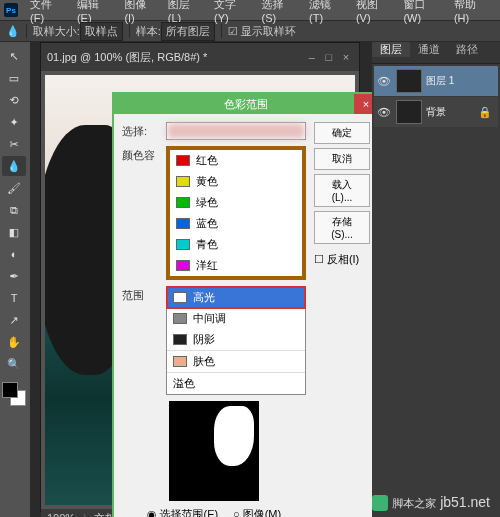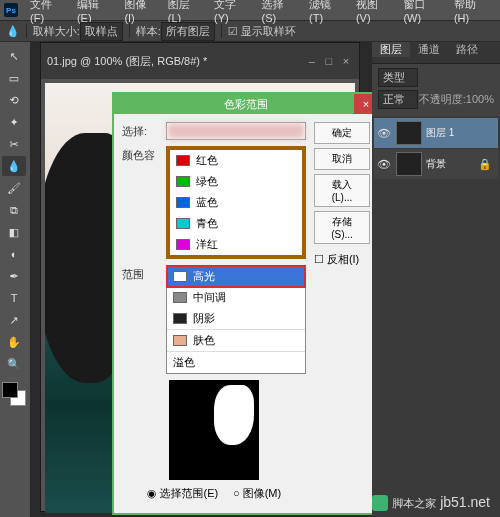--- a/index.html
+++ b/index.html
@@ -11,21 +11,21 @@
 .optbar .sep{width:1px;height:14px;background:#2a2a2a;margin:0 6px}
 .workspace{display:flex;height:475px}
 .toolbar{width:30px;background:#535353;padding:4px 2px;display:flex;flex-direction:column;gap:2px}
 .tool{width:24px;height:20px;display:flex;align-items:center;justify-content:center;color:#ddd;border-radius:2px}
 .tool.active{background:#3a3a3a}
 .swatch{margin-top:6px;width:24px;height:24px;position:relative}
 .swatch .fg{width:16px;height:16px;background:#000;border:1px solid #888;position:absolute;top:0;left:0}
 .swatch .bg{width:16px;height:16px;background:#fff;border:1px solid #888;position:absolute;bottom:0;right:0}
 .center{flex:1;position:relative;background:#2a2a2a;overflow:hidden}
 .docwin{position:absolute;left:10px;top:0;width:320px;height:470px;background:#535353;border:1px solid #1a1a1a}
-.doc-title{height:36px;background:#3a3a3a;color:#ddd;display:flex;align-items:center;padding:0 6px;justify-content:space-between}
+.doc-title{height:28px;background:#3a3a3a;color:#ddd;display:flex;align-items:center;padding:0 6px;justify-content:space-between}
 .winbtns span{display:inline-block;width:14px;text-align:center;color:#aaa}
 .canvas{height:430px;background:#fff;margin:4px;position:relative;overflow:hidden}
 .photo{position:absolute;inset:0;background:linear-gradient(180deg,#f5f0ec 0%,#e8dfd6 25%,#1a4d4a 55%,#0d3330 75%,#1a4d4a 100%)}
 .hair{position:absolute;left:-10px;top:50px;width:100px;height:250px;background:#1a1a1a;border-radius:50% 30% 40% 50%}
 .leg{position:absolute;right:30px;bottom:40px;width:60px;height:180px;background:#e8c4b0;border-radius:30px;transform:rotate(15deg)}
 .status{height:18px;background:#3a3a3a;color:#ccc;display:flex;align-items:center;padding:0 6px;font-size:10px}
 .status .sep2{margin:0 8px;color:#666}
 .rightpanel{width:128px;background:#424242;display:flex;flex-direction:column}
 .panel-tabs{height:22px;background:#353535;display:flex;align-items:flex-start;color:#bbb;border-bottom:1px solid #222}
 .panel-tabs span{padding:0 8px}
@@ -154,20 +154,24 @@
           </div>
           <div class="field-row">
             <div class="field-label">颜色容</div>
             <div class="dropdown" style="border:none">
               <div class="dd-list" style="border:4px solid #a16207">
                 <div class="dd-item">
                     <span class="sw" style="background:#d00"></span>
                     <span>红色</span>
                   </div>
                 <div class="dd-item">
+                    <span class="sw" style="background:#dd0"></span>
+                    <span>黄色</span>
+                  </div>
+                <div class="dd-item">
                     <span class="sw" style="background:#0b0"></span>
                     <span>绿色</span>
                   </div>
                 <div class="dd-item">
                     <span class="sw" style="background:#06d"></span>
                     <span>蓝色</span>
                   </div>
                 <div class="dd-item">
                     <span class="sw" style="background:#0cc"></span>
                     <span>青色</span>
@@ -227,29 +231,20 @@
       </div>
     </div>
   </div>
 
   <div class="rightpanel">
     <div class="panel-tabs">
       <span class="active">图层</span>
       <span>通道</span>
       <span>路径</span>
     </div>
-    <div class="layer-opts">
-      <div class="row">
-          <span class="dd">类型</span>
-        </div>
-      <div class="row">
-          <span class="dd">正常</span>
-          <span><span>不透明度:</span><span>100%</span></span>
-        </div>
-    </div>
     <div class="layers">
       <div class="layer sel">
         <span class="eye">👁</span>
         <span class="thumb"></span>
         <span class="nm">图层 1</span>
       </div>
       <div class="layer">
         <span class="eye">👁</span>
         <span class="thumb"></span>
         <span class="nm">背景</span>

